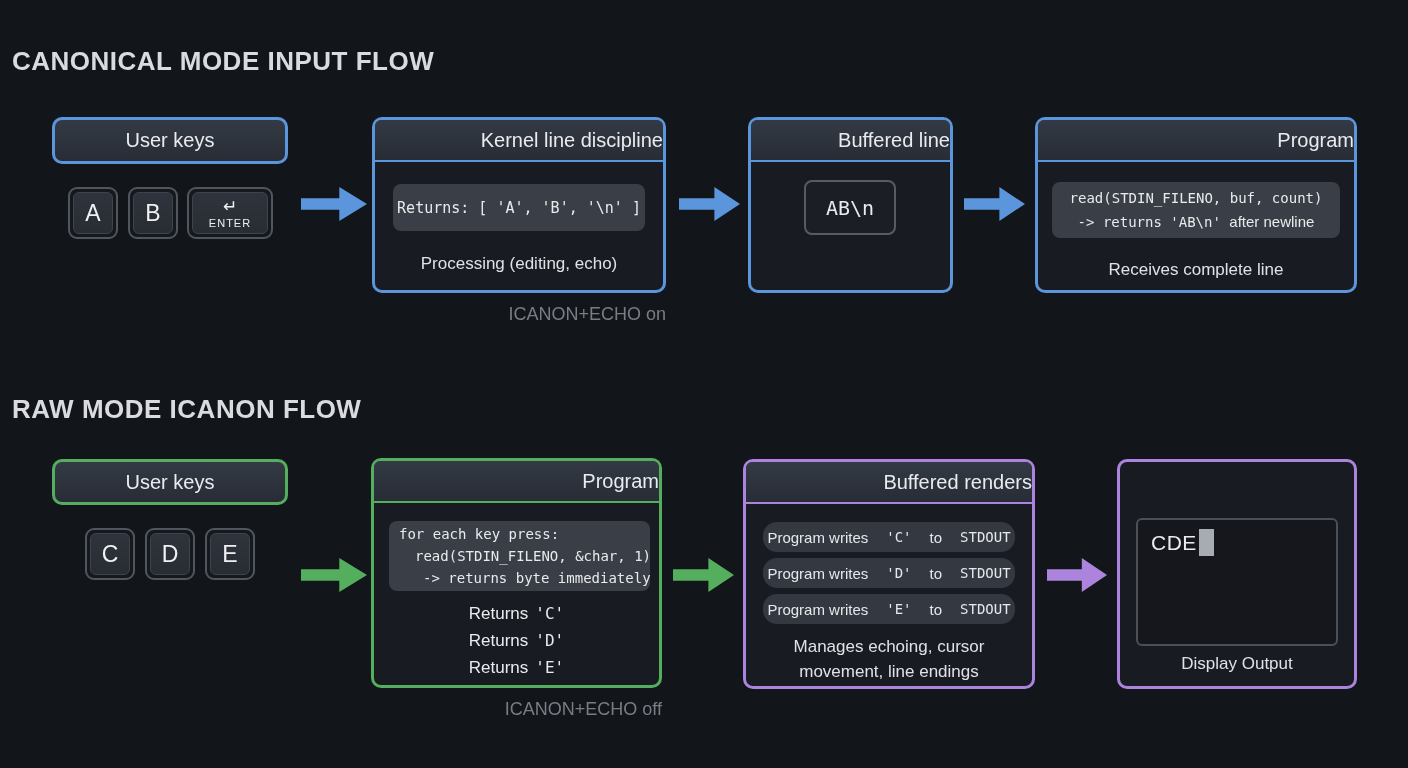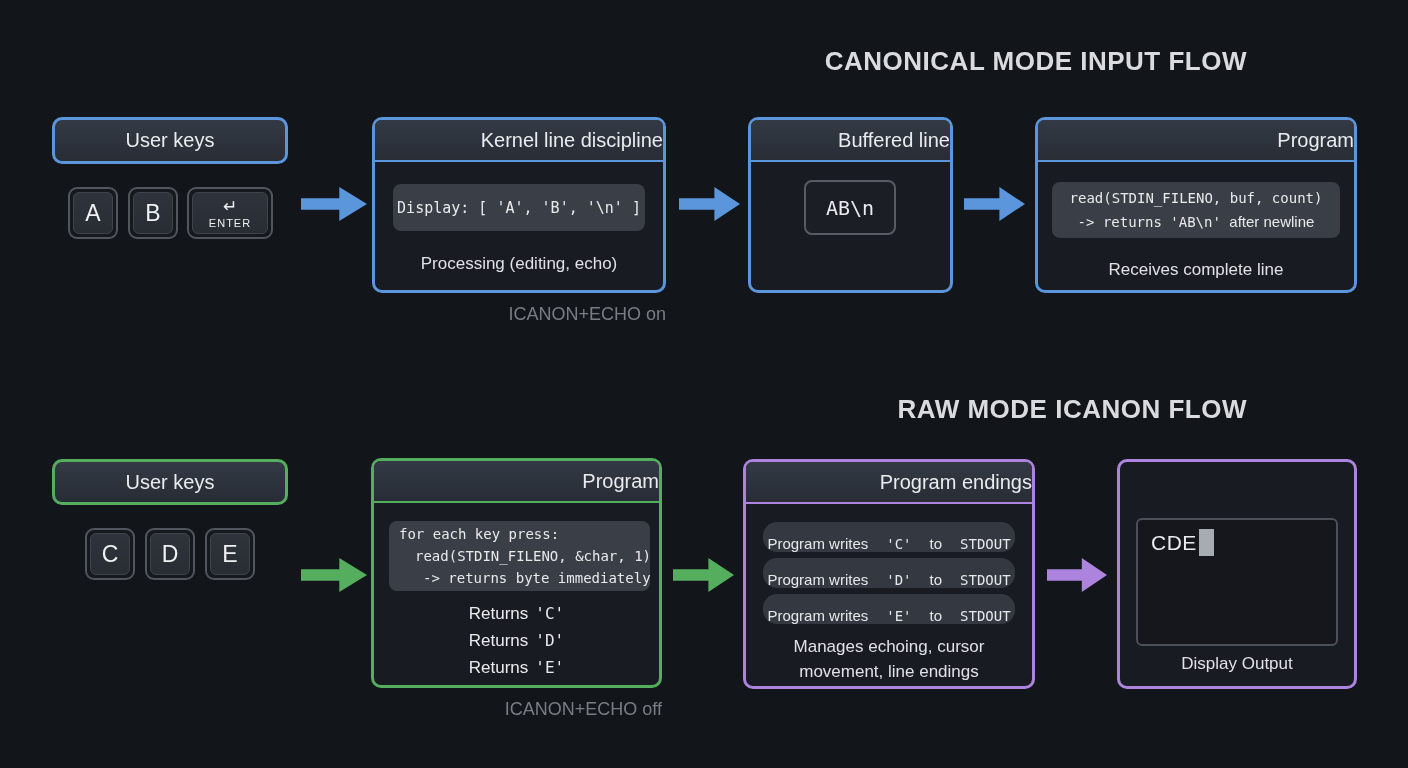--- a/index.html
+++ b/index.html
@@ -5,21 +5,21 @@
   :root{
     --blue:#5b95dc; --green:#54ae5e; --purple:#ac84de;
     --bg:#12151a; --box-bg:#181b21; --hdr-a:#343a45; --hdr-b:#272c35;
     --chip-bg:#3a3e46; --pill-bg:#343841; --text:#e9ebee; --muted:#787d85;
     --key-border:#51565e; --key-bg-a:#2f333b; --key-bg-b:#282c33;
   }
   *{margin:0;padding:0;box-sizing:border-box}
   html,body{background:var(--bg)}
   .canvas{position:relative;width:1408px;height:768px;background:var(--bg);overflow:hidden;
     font-family:"Liberation Sans",sans-serif;color:var(--text)}
-  .sec-title{position:absolute;left:4px;width:1243px;text-align:right;
+  .sec-title{position:absolute;left:12px;width:1243px;text-align:left;
     font-size:26px;font-weight:bold;letter-spacing:.5px;color:#d9dbdf}
   .hdr-box{position:absolute;border:3px solid var(--ac);border-radius:10px;
     background:linear-gradient(180deg,var(--hdr-a),var(--hdr-b));
     display:flex;align-items:center;justify-content:center;font-size:20px}
   .box{position:absolute;border:3px solid var(--ac);border-radius:10px;background:var(--box-bg)}
   .box-hdr{height:42px;background:linear-gradient(180deg,var(--hdr-a),var(--hdr-b));
     border-bottom:2.5px solid var(--ac);border-radius:6px 6px 0 0;
     display:flex;align-items:center;justify-content:flex-end;font-size:20px}
   .chip{position:absolute;background:var(--chip-bg);border-radius:8px;
     font-family:"DejaVu Sans Mono",monospace;color:#e8eaec;
@@ -33,21 +33,21 @@
     background:#15181d;padding:3px}
   .keytop{width:100%;height:100%;background:linear-gradient(180deg,var(--key-bg-a),var(--key-bg-b));
     border:1px solid #3f444c;border-radius:6px;display:flex;flex-direction:column;
     align-items:center;justify-content:center;color:#eef0f2;font-size:23px;line-height:1}
   .keytop .ret{font-size:17px;line-height:1}
   .keytop .entlbl{font-size:11px;letter-spacing:1px;margin-top:3px}
   .valbox{position:absolute;border:2px solid #575c64;border-radius:8px;background:#1b1e25;
     display:flex;align-items:center;justify-content:center;
     font-family:"DejaVu Sans Mono",monospace;font-size:20px}
   .pill{position:absolute;background:var(--pill-bg);border-radius:14px;height:30px;
-    display:flex;align-items:flex-end;justify-content:center;gap:18px;font-size:15px;color:#e6e8eb}
+    display:flex;align-items:center;justify-content:center;gap:18px;font-size:15px;color:#e6e8eb}
   .pill .mono, .mixmono{font-family:"DejaVu Sans Mono",monospace;font-size:14px}
   .retrow{position:absolute;left:0;width:100%;height:27px;display:flex;align-items:center;
     justify-content:center;gap:7px;font-size:17px}
   .retrow .mixmono{font-size:16px}
   .screen{position:absolute;border:2px solid #4b5058;border-radius:6px;background:#15171c;
     padding:11px 13px;font-size:21px;letter-spacing:.5px}
   .cursor{display:inline-block;width:15px;height:27px;background:#a7abb2;
     vertical-align:middle;margin-left:2px;margin-top:-4px}
 </style>
 </head>
@@ -78,21 +78,21 @@
     </div>
   </div>
 
   <div class="arrow" style="--ac:var(--blue);left:301px;top:186px;width:66px;height:36px"></div>
 
   <div class="box" style="--ac:var(--blue);left:372px;top:117px;width:294px;height:176px">
     <div class="box-hdr">
       <span>Kernel line discipline</span>
     </div>
     <div class="chip" style="left:18px;top:64px;width:252px;height:47px;align-items:center;font-size:15px">
-      <span class="cline">Display: [ 'A', 'B', '\n' ]</span>
+      <span class="cline">Returns: [ 'A', 'B', '\n' ]</span>
     </div>
     <div class="note" style="top:134px">Processing (editing, echo)</div>
   </div>
   <div class="caption" style="left:372px;top:304px;width:294px">ICANON+ECHO on</div>
 
   <div class="arrow" style="--ac:var(--blue);left:679px;top:186px;width:61px;height:36px"></div>
 
   <div class="box" style="--ac:var(--blue);left:748px;top:117px;width:205px;height:176px">
     <div class="box-hdr">
       <span>Buffered line</span>
@@ -160,21 +160,21 @@
       <span>Returns</span>
       <span class="mixmono">'E'</span>
     </div>
   </div>
   <div class="caption" style="left:371px;top:699px;width:291px">ICANON+ECHO off</div>
 
   <div class="arrow" style="--ac:var(--green);left:673px;top:557px;width:61px;height:36px"></div>
 
   <div class="box" style="--ac:var(--purple);left:743px;top:459px;width:292px;height:230px">
     <div class="box-hdr">
-      <span>Program endings</span>
+      <span>Buffered renders</span>
     </div>
     <div class="pill" style="left:17px;top:60px;width:252px">
       <span>Program writes</span>
       <span class="mono">'C'</span>
       <span>to</span>
       <span class="mono">STDOUT</span>
     </div>
     <div class="pill" style="left:17px;top:96px;width:252px">
       <span>Program writes</span>
       <span class="mono">'D'</span>

